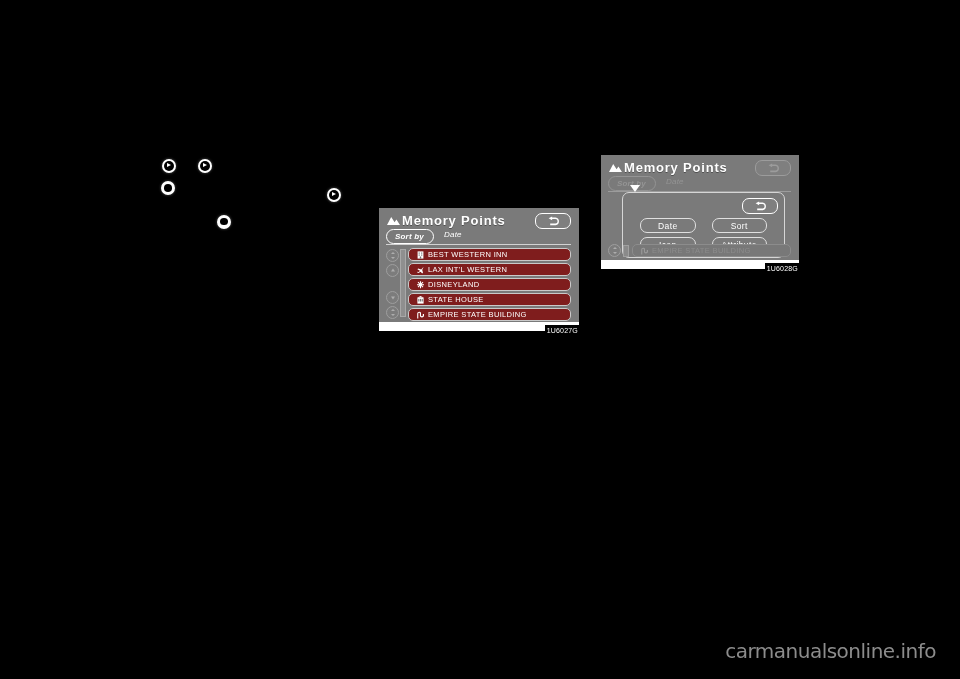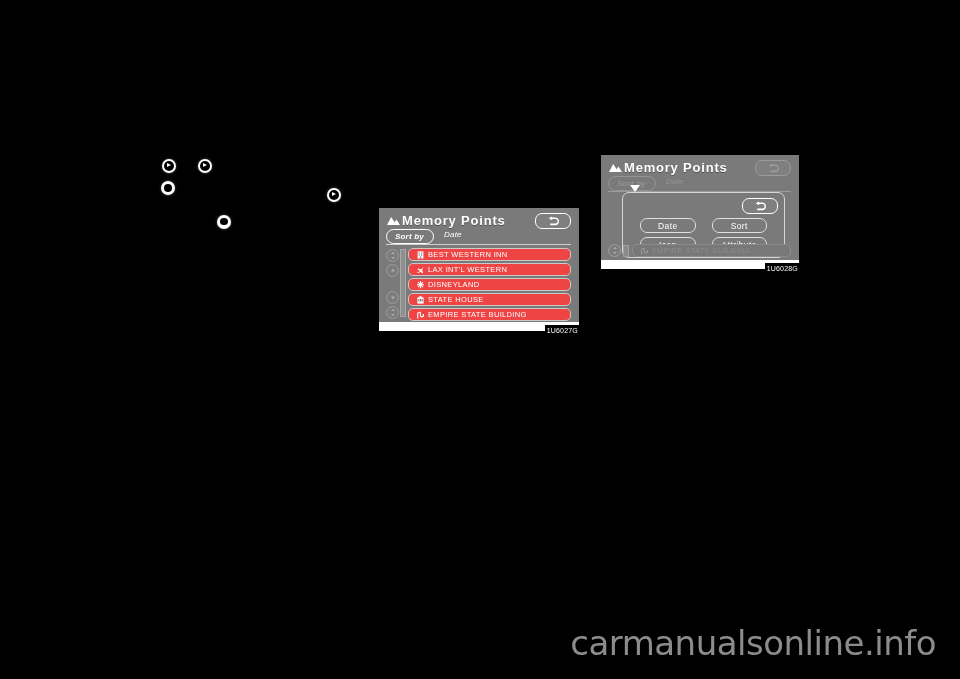--- a/index.html
+++ b/index.html
@@ -222,21 +222,21 @@
     height: 66px;
   }
   .rows-col {
     flex: 1 1 auto;
     padding-left: 2px;
   }
   .poi-row {
     height: 11px;
     border: 1.1px solid #c9c9c9;
     border-radius: 5px;
-    background: #ef4444;
+    background: #7f1d1d;
     margin-bottom: 2px;
     display: flex;
     align-items: center;
     padding-left: 19px;
     position: relative;
   }
   .poi-row .poi-label {
     font-size: 7.5px;
     color: #ffffff;
     letter-spacing: 0.35px;
@@ -331,21 +331,21 @@
     border-color: #8c8c8c;
     background: #787878;
   }
   .behind-row .poi-row .poi-label { color: #8c8c8c; }
 
   
   .watermark {
     position: absolute;
     right: 24px;
     bottom: 16px;
-    font-size: 34px;
+    font-size: 20px;
     color: #8c8c8c;
     letter-spacing: -0.5px;
     font-family: "DejaVu Sans", sans-serif;
     white-space: nowrap;
   }
 </style>
 </head>
 <body>
 
 <div class="bullet-mark" style="left:159px; top:156px; width:20px; height:20px;">

